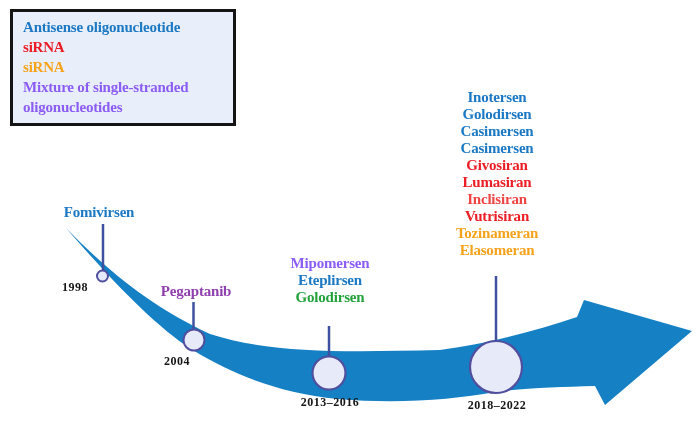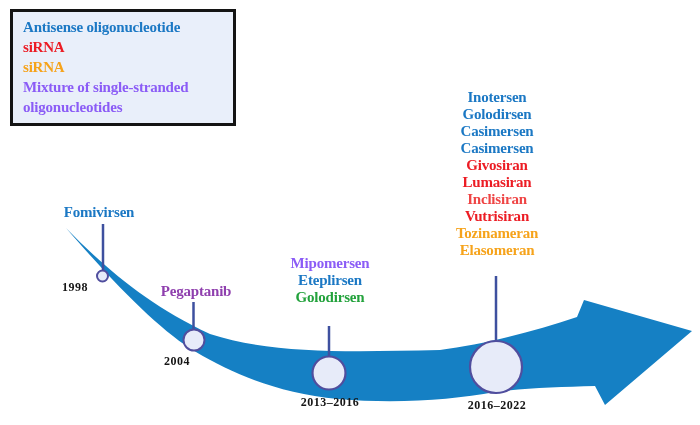--- a/index.html
+++ b/index.html
@@ -84,15 +84,15 @@
     <div class="drug" style="color: rgb(236, 28, 36);">Lumasiran</div>
     <div class="drug" style="color: #ef4444;">Inclisiran</div>
     <div class="drug" style="color: rgb(236, 28, 36);">Vutrisiran</div>
     <div class="drug" style="color: rgb(246, 163, 27);">Tozinameran</div>
     <div class="drug" style="color: rgb(246, 163, 27);">Elasomeran</div>
   </div>
 
   <div class="year" style="left:75px;top:280px;">1998</div>
   <div class="year" style="left:177px;top:354px;">2004</div>
   <div class="year" style="left:330px;top:395px;">2013–2016</div>
-  <div class="year" style="left:497px;top:398px;">2016–2022</div>
+  <div class="year" style="left:497px;top:398px;">2018–2022</div>
 
 </div>
 
 </body></html>

